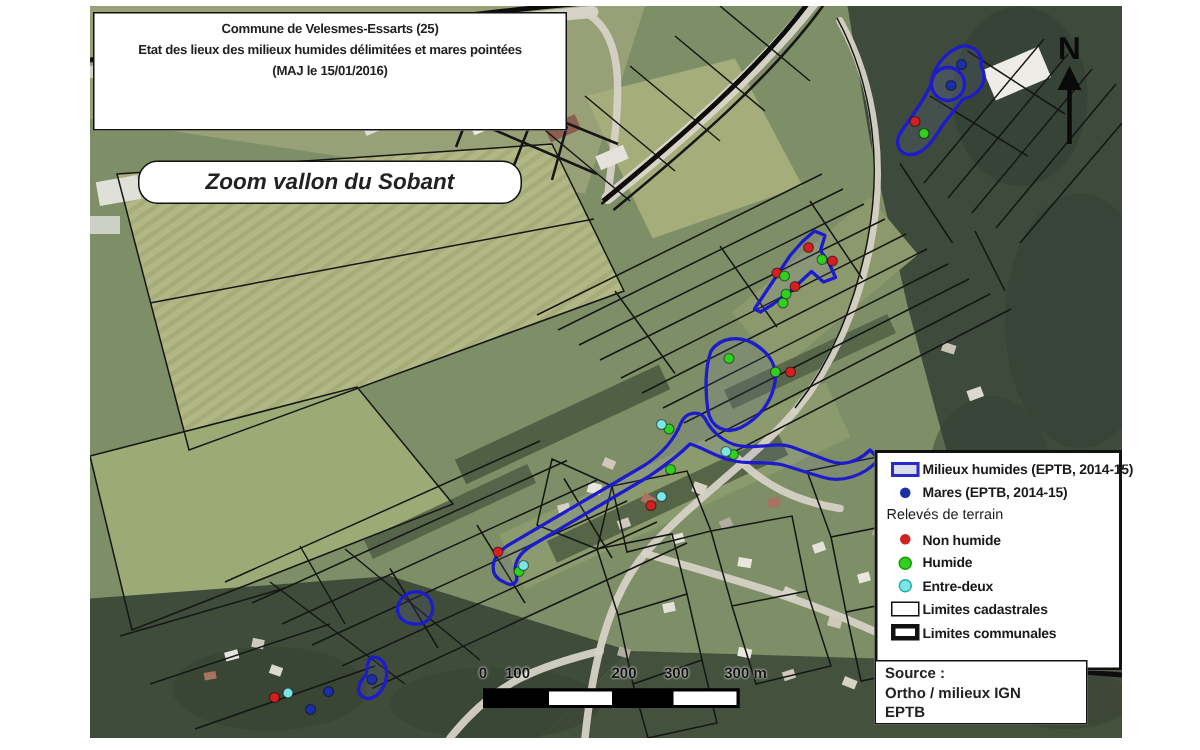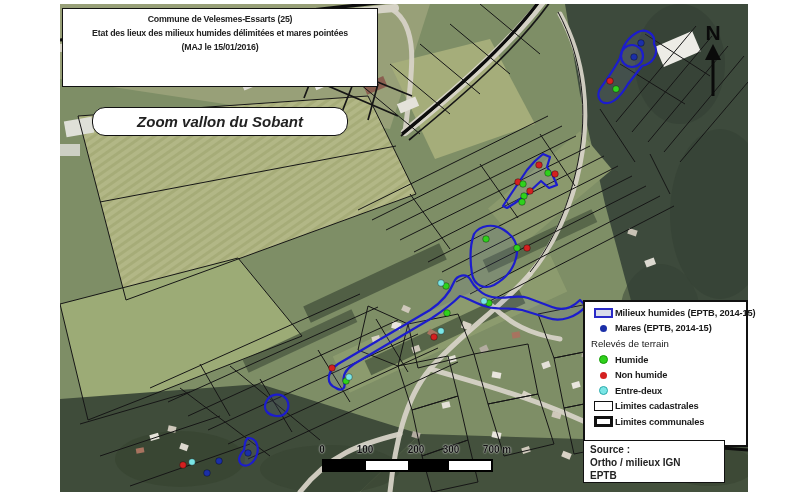--- a/index.html
+++ b/index.html
@@ -219,24 +219,24 @@
 
   <div id="north">
     <div class="n-label">N</div>
     <svg width="30" height="52" viewBox="0 0 30 52">
       <polygon points="15,0 7,16 23,16" fill="#0a0a0a"></polygon>
       <rect x="13.5" y="14" width="3" height="38" fill="#0a0a0a"></rect>
     </svg>
   </div>
 
   <span class="scale-label" style="left:322px">0</span>
-  <span class="scale-label" style="left:365px">100</span>
+  <span class="scale-label" style="left:345px">100</span>
   <span class="scale-label" style="left:416px">200</span>
   <span class="scale-label" style="left:451px">300</span>
-  <span class="scale-label" style="left:497px">700 m</span>
+  <span class="scale-label" style="left:497px">300 m</span>
   <div id="scalebar">
     <div class="seg seg-b"></div>
     <div class="seg seg-w"></div>
     <div class="seg seg-b"></div>
     <div class="seg seg-w"></div>
   </div>
 
   <div id="legend-box" class="box">
 
     <div class="lg-row">
@@ -247,29 +247,29 @@
     </div>
     <div class="lg-row">
       <span class="lg-sw">
           <span class="lg-dot dot-mare"></span>
         </span>
       <span class="lg-label">Mares (EPTB, 2014-15)</span>
     </div>
     <div class="lg-sub">Relevés de terrain</div>
     <div class="lg-row">
       <span class="lg-sw">
+          <span class="lg-dot dot-red"></span>
+        </span>
+      <span class="lg-label">Non humide</span>
+    </div>
+    <div class="lg-row">
+      <span class="lg-sw">
           <span class="lg-dot dot-green"></span>
         </span>
       <span class="lg-label">Humide</span>
-    </div>
-    <div class="lg-row">
-      <span class="lg-sw">
-          <span class="lg-dot dot-red"></span>
-        </span>
-      <span class="lg-label">Non humide</span>
     </div>
     <div class="lg-row">
       <span class="lg-sw">
           <span class="lg-dot dot-cyan"></span>
         </span>
       <span class="lg-label">Entre-deux</span>
     </div>
     <div class="lg-row">
       <span class="lg-sw">
           <span class="sw-cad"></span>

